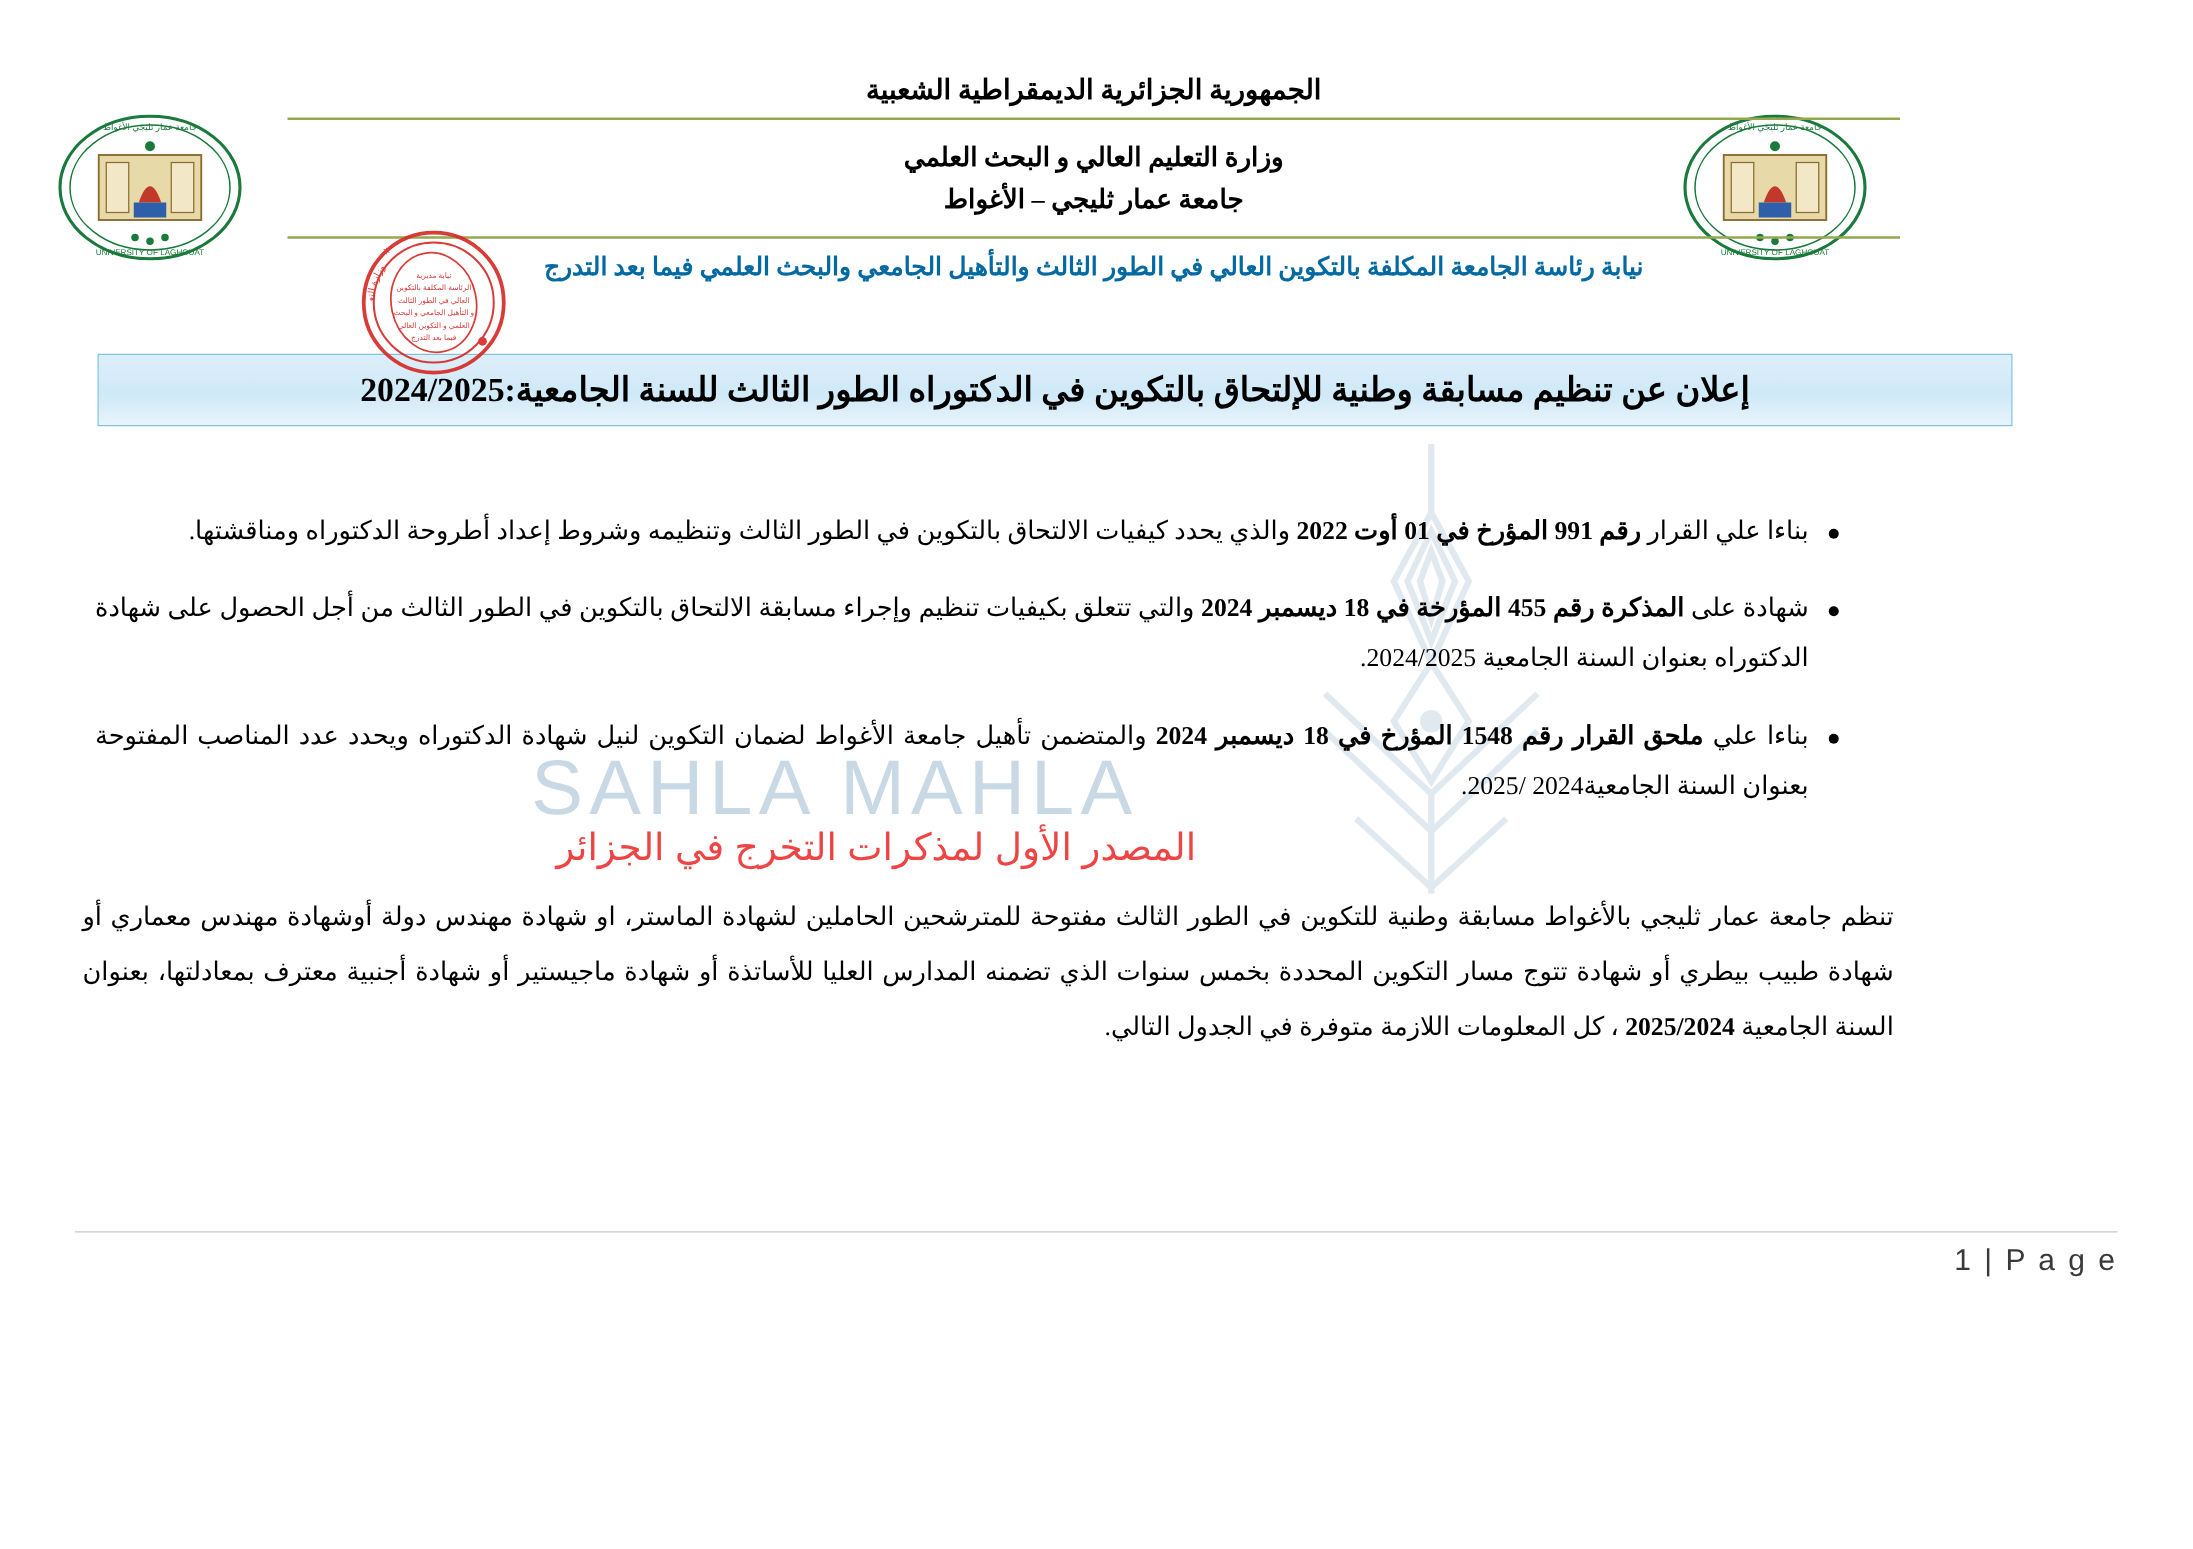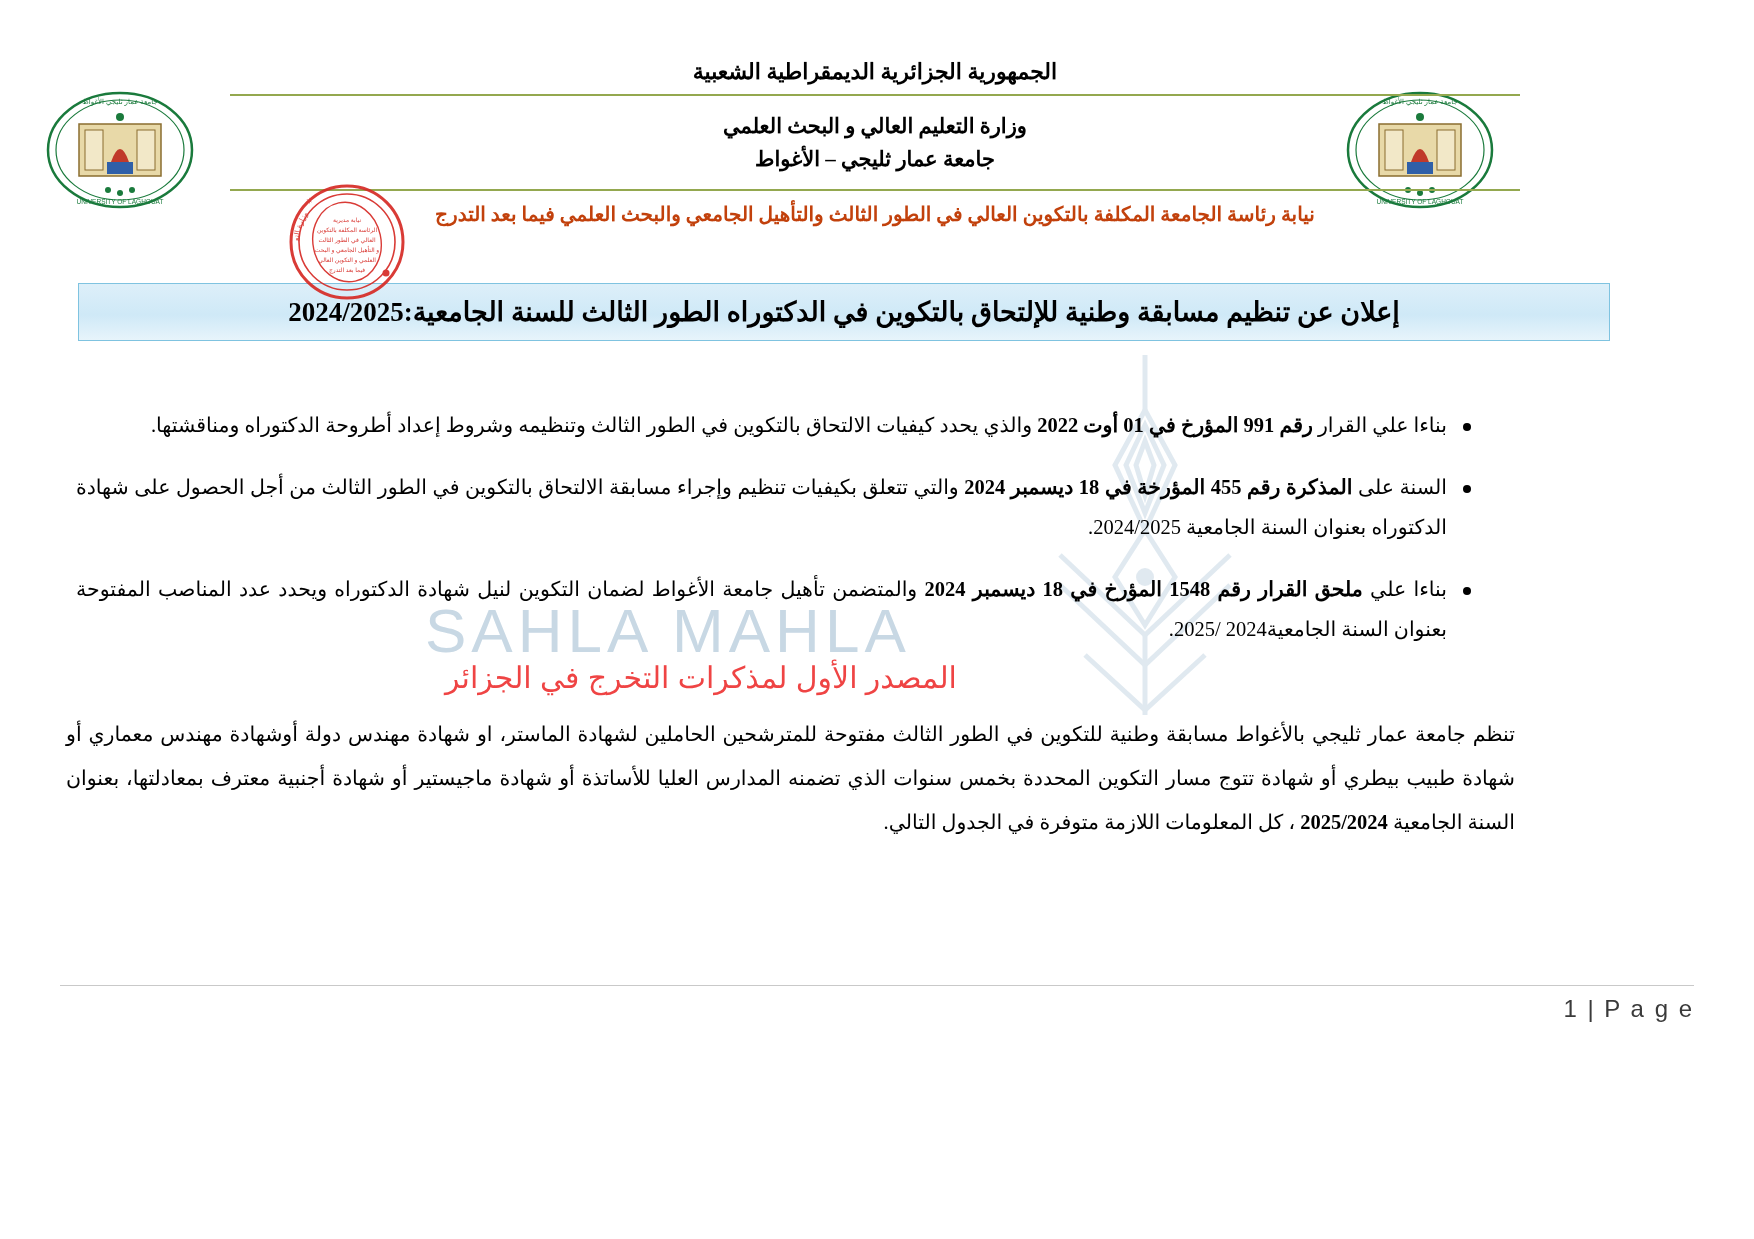--- a/index.html
+++ b/index.html
@@ -103,21 +103,21 @@
   }
   .hdr-rule2 {
     width: 100%;
     height: 2px;
     background: #94a84f;
     margin: 14px 0 8px 0;
   }
   .hdr-line4 {
     font-size: 20px;
     font-weight: bold;
-    color: #c2410c;
+    color: #0369a1;
     line-height: 1.5;
     text-align: center;
   }
 
   
   .stamp {
     position: absolute;
     left: 255px;
     top: 170px;
     width: 185px;
@@ -305,21 +305,21 @@
   <div class="title-banner">
     <span>إعلان عن تنظيم مسابقة وطنية للإلتحاق بالتكوين في الدكتوراه الطور الثالث للسنة الجامعية:2024/2025</span>
   </div>
 
   <div class="content">
     <ul class="bullets">
       <li>
         <span>بناءا علي القرار </span><span class="b">رقم 991 المؤرخ في 01 أوت 2022</span><span> والذي يحدد كيفيات الالتحاق بالتكوين في الطور الثالث وتنظيمه وشروط إعداد أطروحة الدكتوراه ومناقشتها.</span>
       </li>
       <li>
-        <span>السنة على </span><span class="b">المذكرة رقم 455 المؤرخة في 18 ديسمبر 2024</span><span> والتي تتعلق بكيفيات تنظيم وإجراء مسابقة الالتحاق بالتكوين في الطور الثالث من أجل الحصول على شهادة الدكتوراه بعنوان السنة الجامعية 2024/2025.</span>
+        <span>شهادة على </span><span class="b">المذكرة رقم 455 المؤرخة في 18 ديسمبر 2024</span><span> والتي تتعلق بكيفيات تنظيم وإجراء مسابقة الالتحاق بالتكوين في الطور الثالث من أجل الحصول على شهادة الدكتوراه بعنوان السنة الجامعية 2024/2025.</span>
       </li>
       <li>
         <span>بناءا علي </span><span class="b">ملحق القرار رقم 1548 المؤرخ في 18 ديسمبر 2024</span><span> والمتضمن تأهيل جامعة الأغواط لضمان التكوين لنيل شهادة الدكتوراه ويحدد عدد المناصب المفتوحة بعنوان السنة الجامعية2024 /2025.</span>
       </li>
     </ul>
 
     <p class="para">
       <span>تنظم جامعة عمار ثليجي بالأغواط مسابقة وطنية للتكوين في الطور الثالث مفتوحة للمترشحين الحاملين لشهادة الماستر، او شهادة مهندس دولة أوشهادة مهندس معماري أو شهادة طبيب بيطري أو شهادة تتوج مسار التكوين المحددة بخمس سنوات الذي تضمنه المدارس العليا للأساتذة أو شهادة ماجيستير أو شهادة أجنبية معترف بمعادلتها، بعنوان السنة الجامعية </span><span class="b">2025/2024</span><span> ،  كل المعلومات اللازمة متوفرة في الجدول التالي.</span>
     </p>
   </div>

